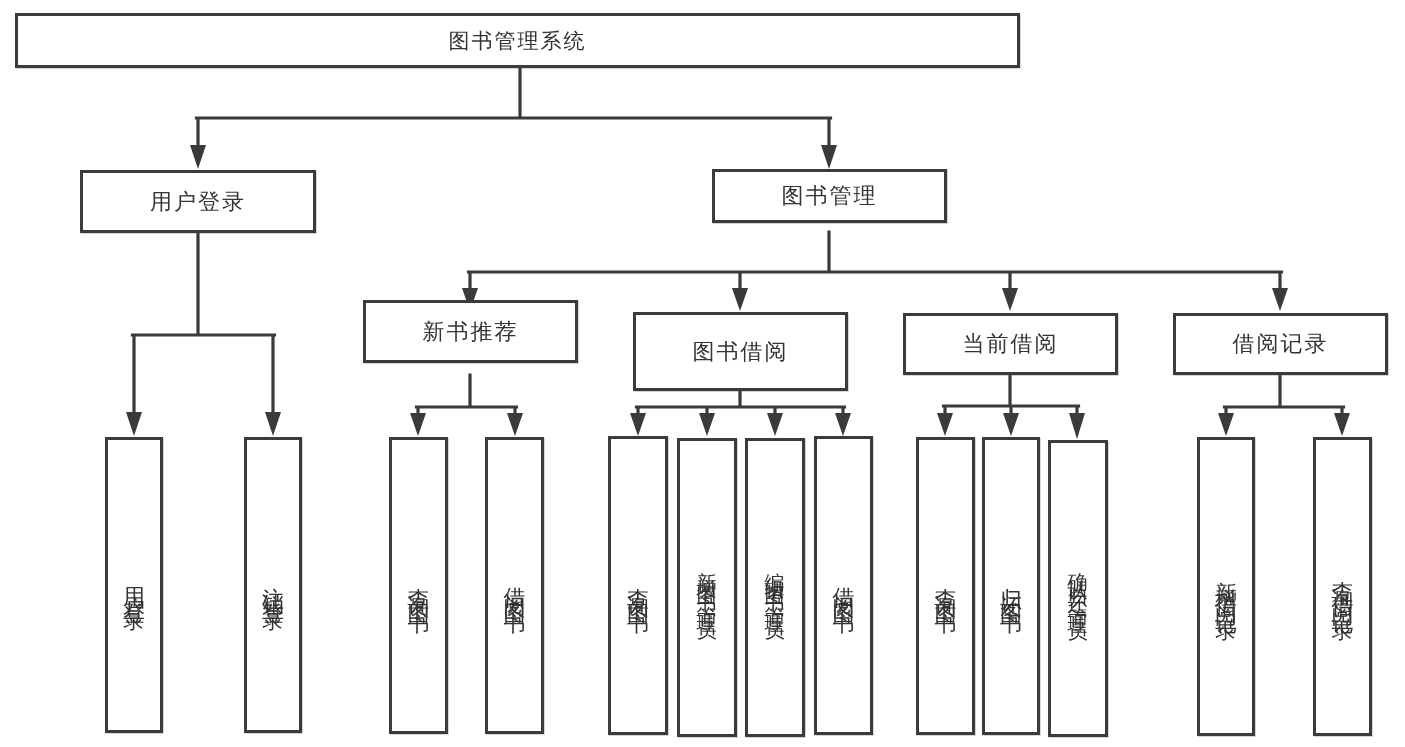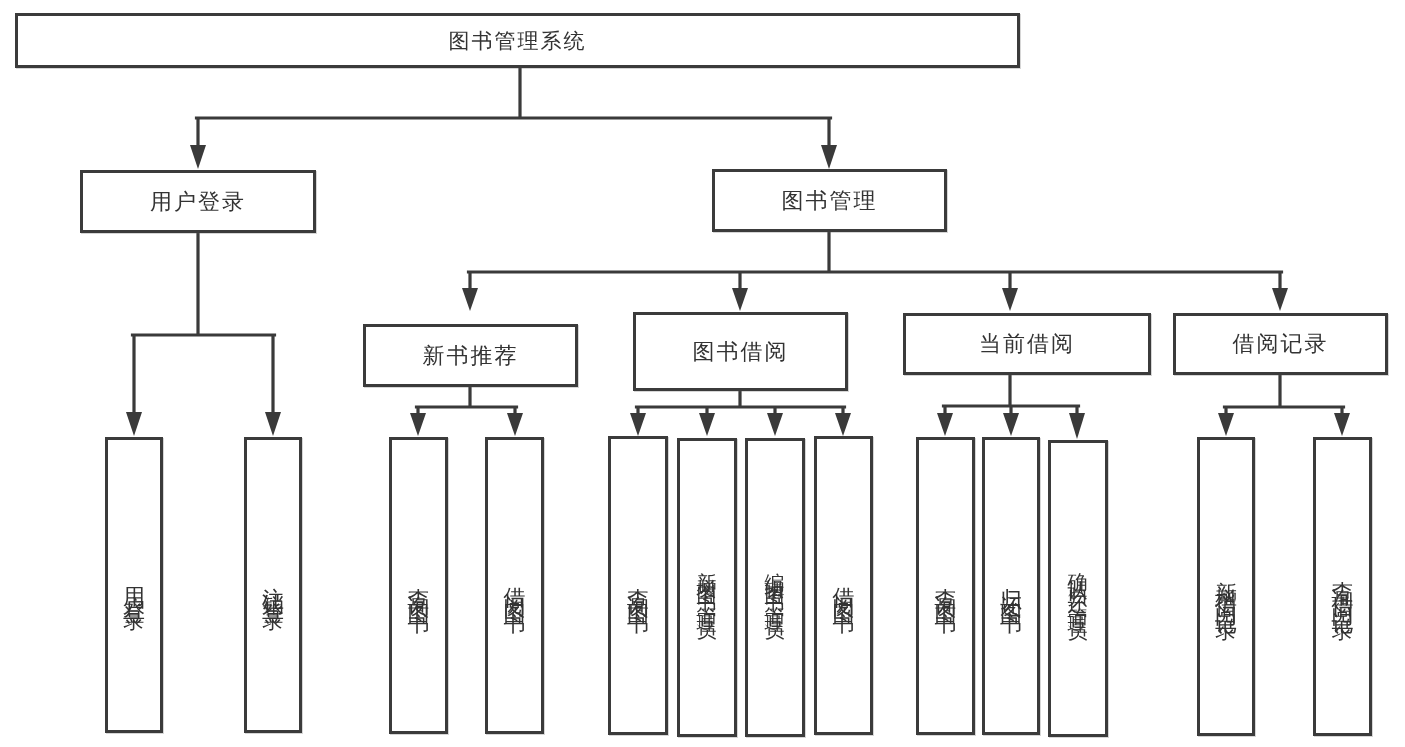--- a/index.html
+++ b/index.html
@@ -27,24 +27,24 @@
   .node.v span{
     writing-mode:vertical-rl;
     text-orientation:mixed;
     font-size:22px;letter-spacing:8px;
     line-height:1;
   }
   .node.v.sm span{font-size:20px;letter-spacing:7px;}
   
   #n-root{left:15px;top:13px;width:1005px;height:55px;}
   #n-user-login{left:80px;top:170px;width:236px;height:63px;}
-  #n-book-mgmt{left:712px;top:169px;width:235px;height:63px;}
-  #n-new-book{left:363px;top:324px;width:215px;height:63px;}
+  #n-book-mgmt{left:712px;top:169px;width:235px;height:54px;}
+  #n-new-book{left:363px;top:300px;width:215px;height:63px;}
   #n-book-borrow{left:633px;top:312px;width:215px;height:79px;}
-  #n-current-borrow{left:903px;top:313px;width:248px;height:62px;}
+  #n-current-borrow{left:903px;top:313px;width:215px;height:62px;}
   #n-borrow-records{left:1173px;top:313px;width:215px;height:62px;}
   #n-leaf-user-login{left:105px;top:437px;width:58px;height:296px;}
   #n-leaf-logout{left:244px;top:437px;width:58px;height:296px;}
   #n-leaf-query-book-1{left:389px;top:437px;width:59px;height:297px;}
   #n-leaf-borrow-book-1{left:485px;top:437px;width:59px;height:297px;}
   #n-leaf-query-book-2{left:608px;top:436px;width:60px;height:299px;}
   #n-leaf-add-book{left:677px;top:438px;width:60px;height:299px;}
   #n-leaf-edit-book{left:745px;top:438px;width:60px;height:299px;}
   #n-leaf-borrow-book-2{left:814px;top:436px;width:59px;height:299px;}
   #n-leaf-query-book-3{left:916px;top:437px;width:59px;height:298px;}

